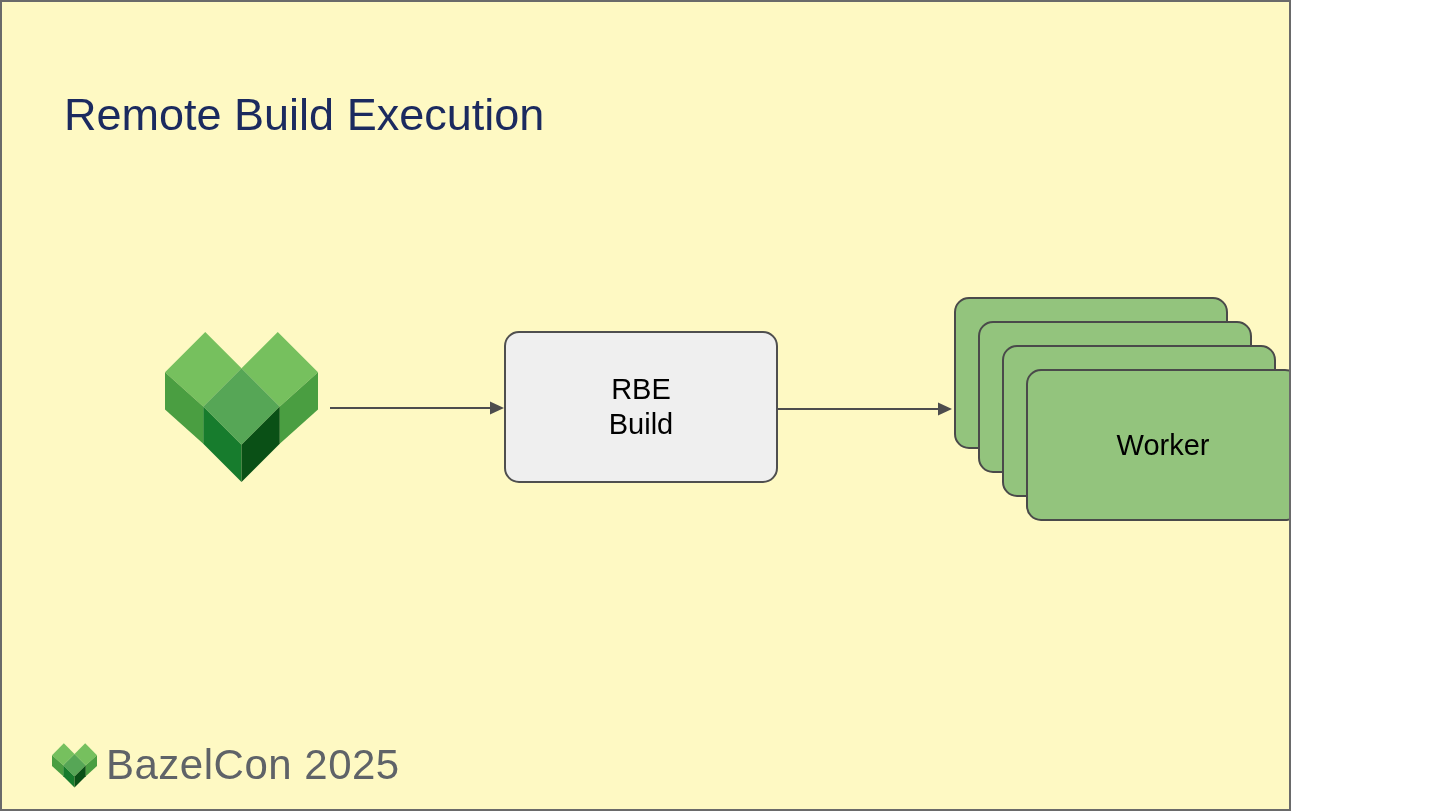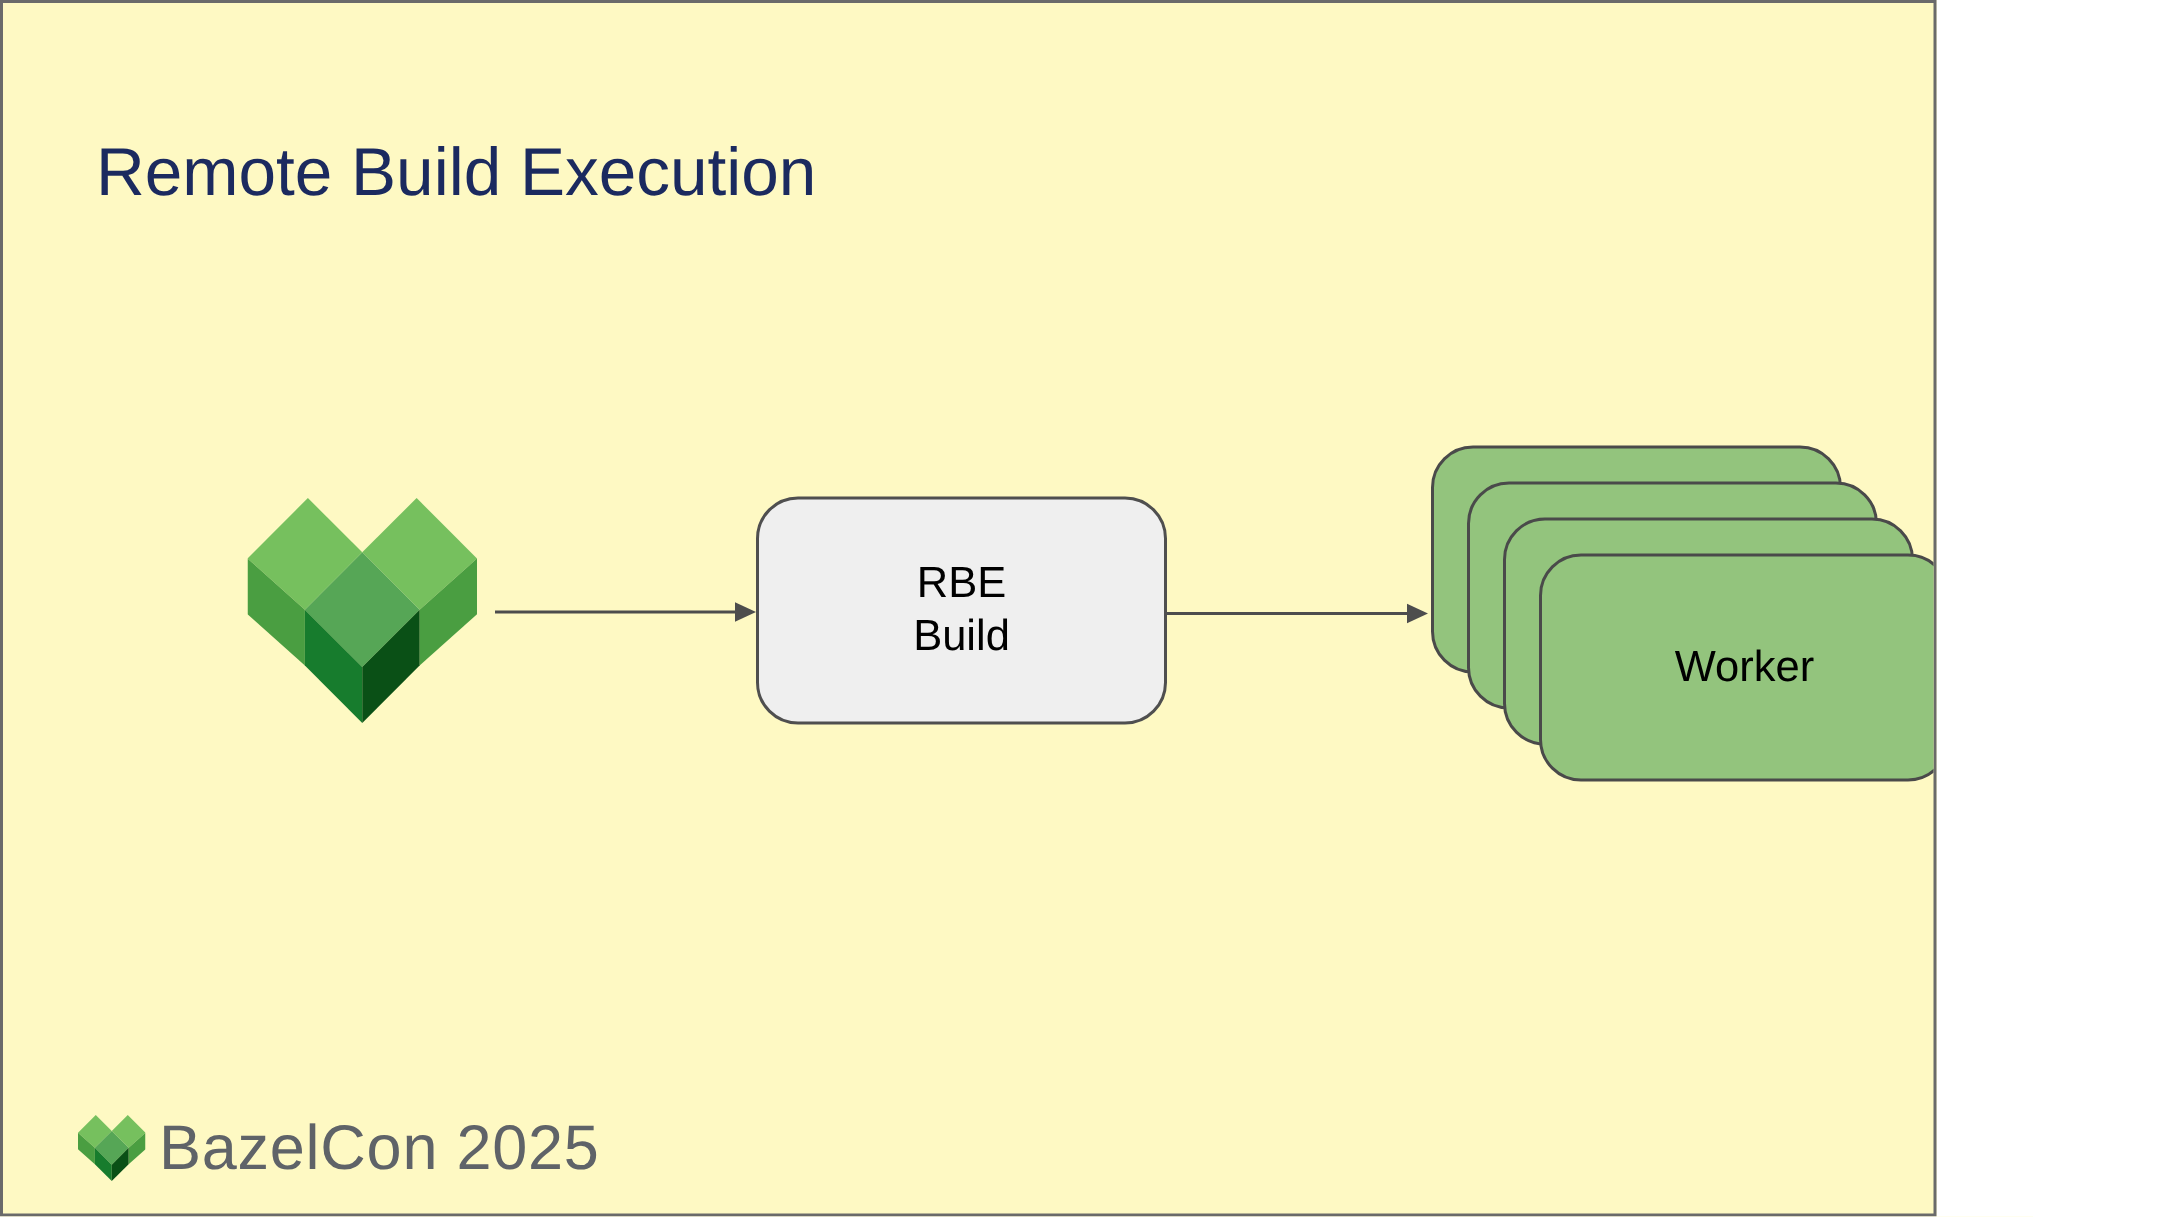--- a/index.html
+++ b/index.html
@@ -39,21 +39,21 @@
   .arrow-1 { left: 328px; top: 396px; }
   .arrow-2 { left: 776px; top: 397px; }
   .arrow line { stroke: var(--arrow-gray, #4d4d4d); stroke-width: 2; }
   .arrow polygon { fill: var(--arrow-gray, #4d4d4d); }
 
   .node {
     position: absolute;
     box-sizing: border-box;
     width: 274px;
     height: 152px;
-    border-radius: 28px;
+    border-radius: 15px;
     display: flex;
     align-items: center;
     justify-content: center;
     text-align: center;
     font-size: 29px;
     line-height: 35px;
     color: #000;
   }
   .server-node {
     left: 502px;

